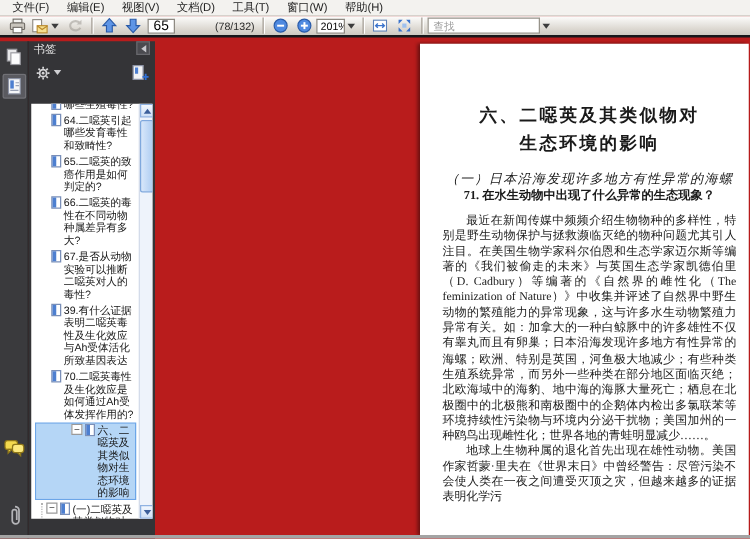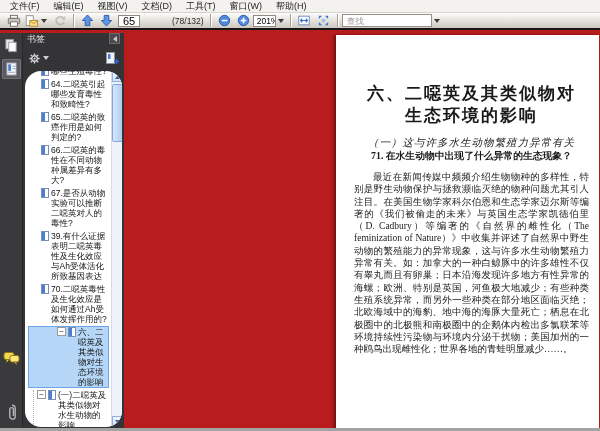--- a/index.html
+++ b/index.html
@@ -49,22 +49,22 @@
   .hdr-btn { width:11px; height:11px; background:#4a4a4f; border:1px solid #68686d;
              display:flex; align-items:center; justify-content:center; }
   .tri-left { width:0; height:0; border-top:3px solid transparent; border-bottom:3px solid transparent;
               border-right:4px solid #c9c9ce; }
   .options-row { height:18px; display:flex; align-items:center; justify-content:space-between;
                  padding:0 5px; }
   .opt-left { display:flex; align-items:center; }
   .caret-lt { border-top-color:#cfcfd2; }
 
   
-  .tree { flex:1; background:#ffffff; margin:4px 2px; position:relative; overflow:hidden;
-          font-size:8.5px; color:#141414; padding:2px 14px 2px 4px; line-height:10px;border-radius:16px; }
+  .tree { flex:1; background:#ffffff; margin:16px 2px; position:relative; overflow:hidden;
+          font-size:8.5px; color:#141414; padding:2px 14px 2px 4px; line-height:10px; }
   .bm { display:flex; align-items:flex-start; gap:2px; margin:3px 0; cursor:default; }
   .bm-label { flex:1; word-break:break-all; }
   .lvl1 { padding-left:12px; }
   .partial { margin-top:-7px; }
   .bm-icon { flex:none; width:8px; height:10px; background:#fff; border:1px solid #7a8fb8;
              position:relative; margin-top:0px; }
   .bm-icon::before { content:""; position:absolute; left:0; top:0; width:3px; height:8px; background:#4d7fd0; }
   .exp { flex:none; width:9px; height:9px; border:1px solid #9a9a9a; background:#fff;
          font-size:8px; line-height:7px; text-align:center; color:#333; }
   .exp::before { content:"−"; }
@@ -84,21 +84,21 @@
               border-top:4px solid #3c5f9b; }
   .sb-thumb { position:absolute; left:0; top:13px; width:11px; height:58px;
               background:linear-gradient(90deg,#d8e7fa,#aecdf2); border:1px solid #7fa8dd;
               border-radius:2px; }
 
   
   .docpane { flex:1; position:relative; overflow:hidden; }
   .page { position:absolute; left:212px; top:2px; width:263px; height:394px; background:#fff;
           box-shadow:-2px 0 3px rgba(0,0,0,.45); }
   .page-inner { padding:48px 10px 0 18px; font-family:"Liberation Serif", serif; color:#1a1a1a; }
-  .doc-title { font-size:17px; font-weight:bold; text-align:center; letter-spacing:2px;
+  .doc-title { font-size:14px; font-weight:bold; text-align:center; letter-spacing:2px;
                line-height:22px; }
   .doc-subtitle { margin-top:9px; text-align:center; font-size:10.5px; font-style:italic;
                   letter-spacing:1px; }
   .doc-question { text-align:center; font-size:9.8px; font-weight:bold; }
   .doc-para { margin-top:8px; text-indent:2em; font-size:9.5px; line-height:12.3px;
               text-align:justify; }
   .doc-para + .doc-para { margin-top:0; }
 
   .bottomstrip { position:absolute; left:0; right:0; bottom:0; height:3px; background:#a4a4a4; z-index:9; }
 
@@ -329,23 +329,24 @@
           </div>
         </div>
       </div>
     </div>
 
     <div class="docpane">
       <div class="page">
         <div class="page-inner">
           <div class="doc-title">六、二噁英及其类似物对</div>
           <div class="doc-title">生态环境的影响</div>
-          <div class="doc-subtitle">（一）这与许多水生动物繁殖力异常有关</div>
+          <div class="doc-subtitle">（一）日本沿海发现许多地方有性异常的海螺</div>
           <div class="doc-question">71. 在水生动物中出现了什么异常的生态现象？</div>
           <p class="doc-para">最近在新闻传媒中频频介绍生物物种的多样性，特别是野生动物保护与拯救濒临灭绝的物种问题尤其引人注目。在美国生物学家科尔伯恩和生态学家迈尔斯等编著的《我们被偷走的未来》与英国生态学家凯德伯里（D. Cadbury）等编著的《自然界的雌性化（The feminization of Nature）》中收集并评述了自然界中野生动物的繁殖能力的异常现象，这与许多水生动物繁殖力异常有关。如：加拿大的一种白鲸豚中的许多雄性不仅有睾丸而且有卵巢；日本沿海发现许多地方有性异常的海螺；欧洲、特别是英国，河鱼极大地减少；有些种类生殖系统异常，而另外一些种类在部分地区面临灭绝；北欧海域中的海豹、地中海的海豚大量死亡；栖息在北极圈中的北极熊和南极圈中的企鹅体内检出多氯联苯等环境持续性污染物与环境内分泌干扰物；美国加州的一种鸥鸟出现雌性化；世界各地的青蛙明显减少……。</p>
+          <p class="doc-para">地球上生物种属的退化首先出现在雄性动物。美国作家哲蒙·里夫在《世界末日》中曾经警告：尽管污染不会使人类在一夜之间遭受灭顶之灾，但越来越多的证据表明化学污</p>
 
         </div>
       </div>
     </div>
   </div>
 
   <div class="bottomstrip"></div>
 </div>
 
 </body></html>

